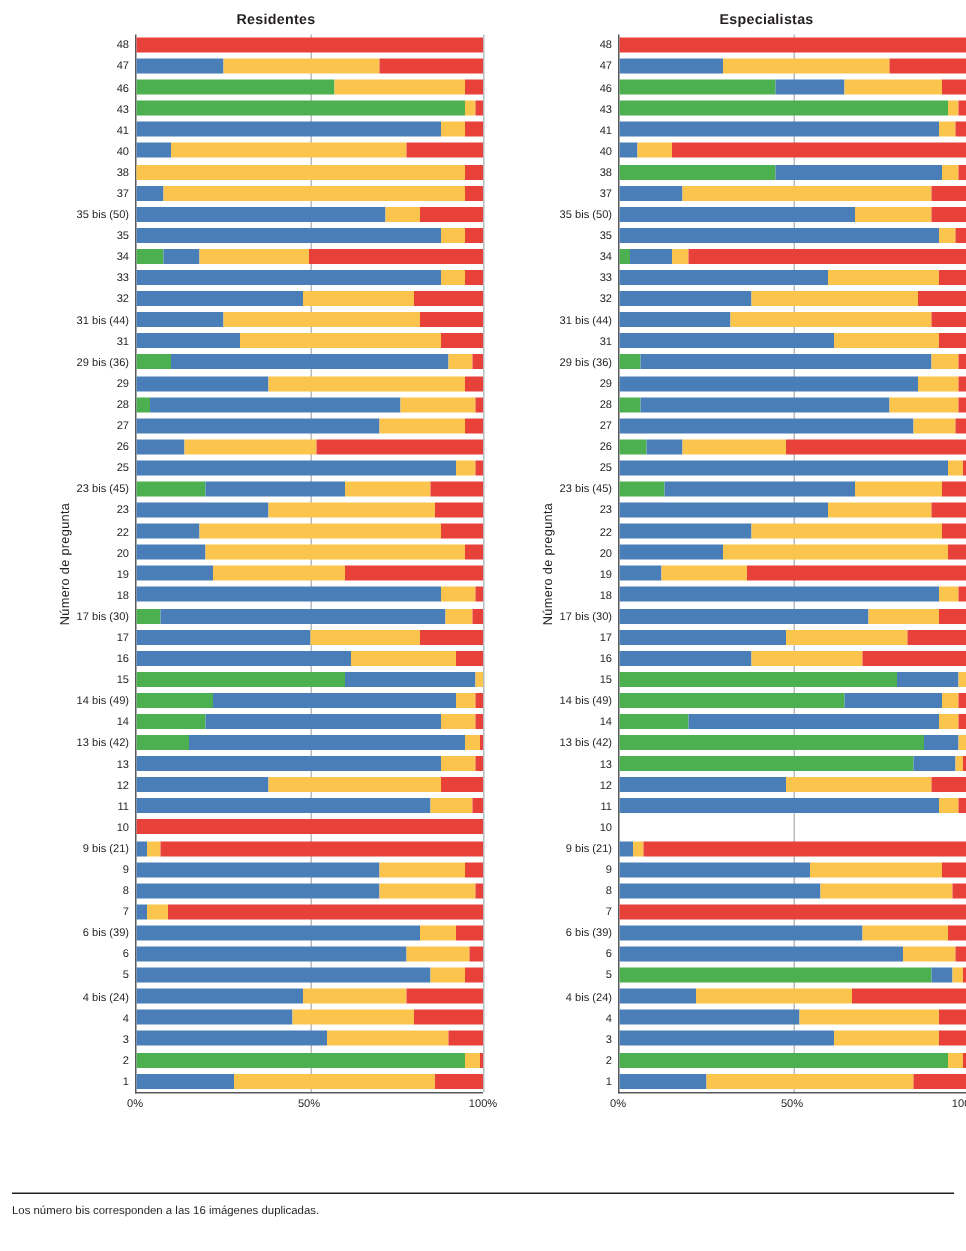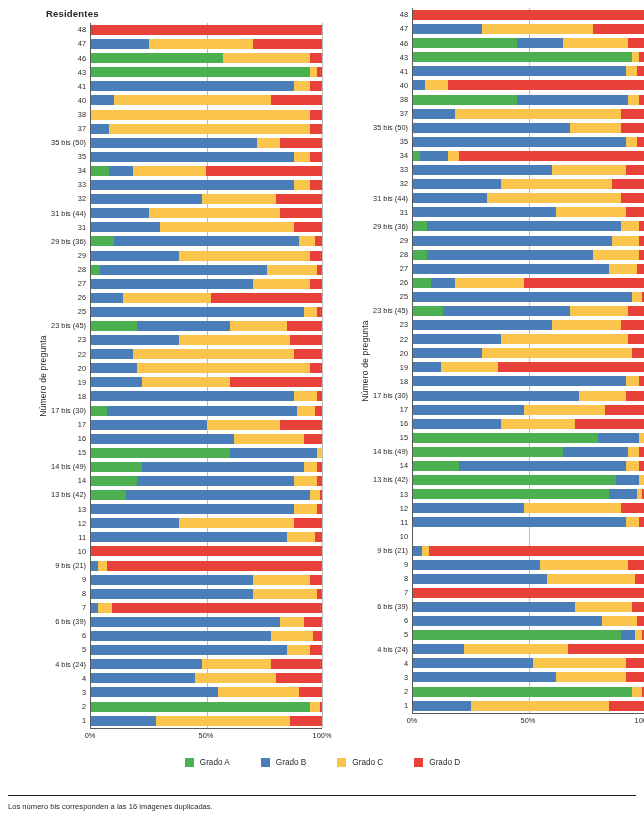--- a/index.html
+++ b/index.html
@@ -27,21 +27,21 @@
     width: 644px;
     display: flex;
     flex-direction: row;
   }
   .panel {
     position: relative;
     width: 322px;
     box-sizing: border-box;
   }
   .panel-title {
-    text-align: left;
+    text-align: center;
     font-size: 9.5px;
     font-weight: bold;
     letter-spacing: .2px;
     margin: 0 0 4px 0;
     padding-left: 46px;
   }
   .panel-title.right {
     padding-left: 56px;
   }
   .plot-wrap {
@@ -481,20 +481,21 @@
           </div>
       </div>
       <div class="xaxis">
           <div class="xt" style="left: calc(0%);">0%</div>
           <div class="xt" style="left: calc(50%);">50%</div>
           <div class="xt" style="left: calc(100%);">100%</div>
         </div>
     </div>
 
     <div class="panel">
+      <div class="panel-title right">Especialistas</div>
       <div class="plot-wrap">
         <div class="ylabel">Número de pregunta</div>
         <div class="ylabel-spacer"></div>
         <div class="ticklabels">
             <div class="tick">48</div>
             <div class="tick">47</div>
             <div class="tick">46</div>
             <div class="tick">43</div>
             <div class="tick">41</div>
             <div class="tick">40</div>
@@ -802,35 +803,17 @@
       </div>
       <div class="xaxis">
           <div class="xt" style="left: calc(0%);">0%</div>
           <div class="xt" style="left: calc(50%);">50%</div>
           <div class="xt" style="left: calc(100%);">100%</div>
         </div>
     </div>
 
   </div>
 
-  <div class="legend">
-      <div class="legend-item">
-        <span class="legend-swatch" style="background: rgb(76, 175, 80);"></span>
-        <span>Grado A</span>
-      </div>
-      <div class="legend-item">
-        <span class="legend-swatch" style="background: rgb(74, 126, 184);"></span>
-        <span>Grado B</span>
-      </div>
-      <div class="legend-item">
-        <span class="legend-swatch" style="background: rgb(251, 196, 77);"></span>
-        <span>Grado C</span>
-      </div>
-      <div class="legend-item">
-        <span class="legend-swatch" style="background: rgb(232, 65, 58);"></span>
-        <span>Grado D</span>
-      </div>
-    </div>
 
   <div class="footer-rule"></div>
   <div class="footnote">Los número bis corresponden a las 16 imágenes duplicadas.</div>
 
 </div>
 
 </body></html>

